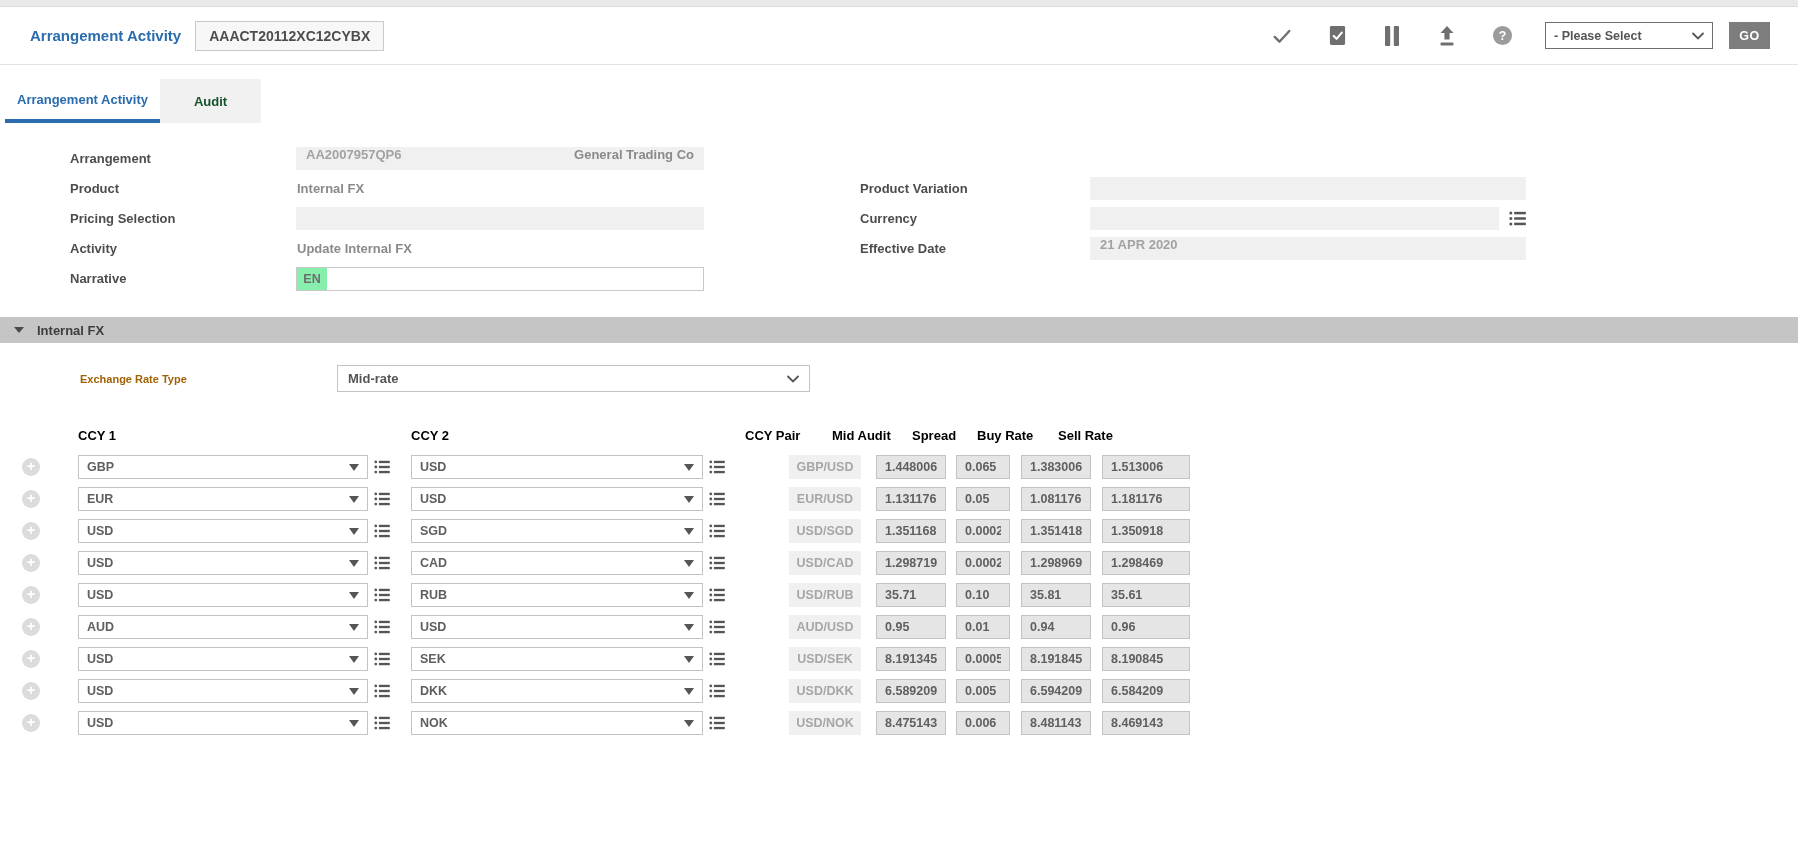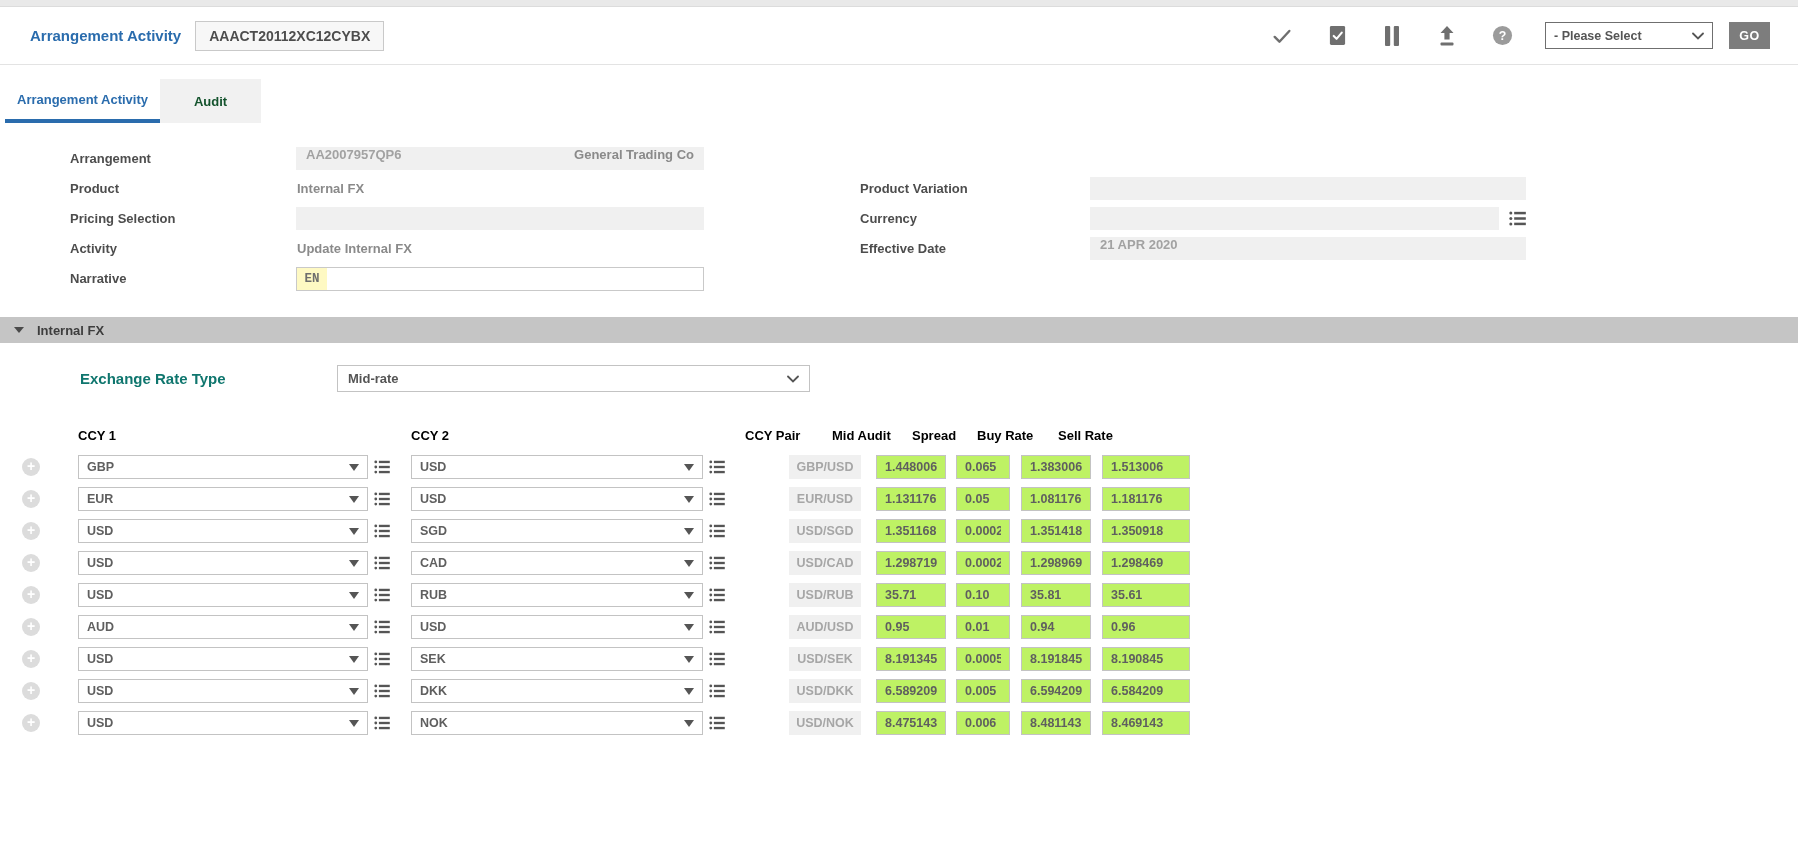--- a/index.html
+++ b/index.html
@@ -42,36 +42,36 @@
   .f-row { display:flex; align-items:center; height:23px; margin-bottom:7px; }
   .f-label { font-size:13px; font-weight:bold; color:#4d4d4d; }
   .form-col.left  .f-label { width:226px; }
   .form-col.right .f-label { width:230px; }
   .f-field { flex:1; height:23px; display:flex; align-items:flex-start; }
   .field-gray { background:#f0f0f0; padding:0 10px; font-size:13px; font-weight:bold;
     color:#a2a2a2; }
   .field-gray .sec-val { margin-left:auto; color:#8a8a8a; }
   .field-plain { font-size:13px; font-weight:bold; color:#8a8a8a; padding-left:1px; }
   .narrative-wrap { display:flex; height:24px; flex:1; border:1px solid #c9c9c9; background:#fff; }
-  .lang-tag { width:30px; background:#fef9c3; color:#6e6e6e; font-size:12.5px; font-weight:bold;
-    display:flex; align-items:center; justify-content:center;font-family:Liberation Mono, monospace; }
+  .lang-tag { width:30px; background:#86efac; color:#6e6e6e; font-size:12.5px; font-weight:bold;
+    display:flex; align-items:center; justify-content:center; }
   .narrative-input { flex:1; border:none; outline:none; font-family:"Liberation Sans",sans-serif;
     font-size:13px; padding:0 8px; }
   .row-list-icon { margin-left:10px; display:flex; align-items:center; cursor:pointer; }
 
   
   .section-bar { margin-top:14px; height:26px; background:#c5c5c5; display:flex;
     align-items:center; padding-left:14px; }
   .tri-down { width:0; height:0; border-left:5px solid transparent; border-right:5px solid transparent;
     border-top:6px solid #4a4a4a; margin-right:13px; }
   .section-title { font-size:13px; font-weight:bold; color:#3d3d3d; }
 
   
   .ert-row { display:flex; align-items:center; margin:22px 0 0 80px; }
-  .ert-label { width:257px; font-size:15px; font-weight:bold; color:#0f766e; }
+  .ert-label { width:257px; font-size:11px; font-weight:bold; color:#a16207; }
   .ert-select { width:473px; height:27px; border:1px solid #c3c3c3; background:#fff;
     display:flex; align-items:center; padding:0 10px; cursor:pointer; }
   .ert-select .sel-text { flex:1; font-size:13px; font-weight:bold; color:#555; }
   .chev { width:12px; height:8px; }
 
   
   .fx-table { margin-top:36px; }
   .t-head { display:flex; padding-left:78px; margin-bottom:12px; font-size:13px;
     font-weight:bold; color:#000000; }
   .h-ccy1 { width:333px; } .h-ccy2 { width:334px; } .h-pair { width:87px; }
@@ -84,21 +84,21 @@
     align-items:center; padding:0 8px; cursor:pointer; }
   .ccy-select .sel-text { flex:1; font-size:12.5px; font-weight:bold; color:#5f5f5f; }
   .sel-tri { width:0; height:0; border-left:5px solid transparent; border-right:5px solid transparent;
     border-top:7px solid #555; }
   .ccy1 { width:290px; margin-right:6px; }
   .ccy2 { width:292px; margin-right:6px; }
   .list-icon { width:16px; margin-right:21px; display:flex; align-items:center; cursor:pointer; }
   .list-icon.l2 { margin-right:20px; }
   .pair-box { width:72px; height:24px; background:#f0f0f0; display:flex; align-items:center;
     justify-content:center; font-size:12.5px; font-weight:bold; color:#a6a6a6; margin-right:15px;margin-left:44px; }
-  .rate-input { height:24px; border:1px solid #c3c3c3; background:#bef264; font-size:12.5px;
+  .rate-input { height:24px; border:1px solid #c3c3c3; background:#e5e5e5; font-size:12.5px;
     font-weight:bold; color:#5f5f5f; padding:0 8px; font-family:"Liberation Sans",sans-serif;
     outline:none; }
   .mid  { width:70px; margin-right:10px; }
   .spread { width:54px; margin-right:11px; }
   .buy  { width:70px; margin-right:11px; }
   .sell { width:88px; }
 </style>
 </head>
 <body>
 

